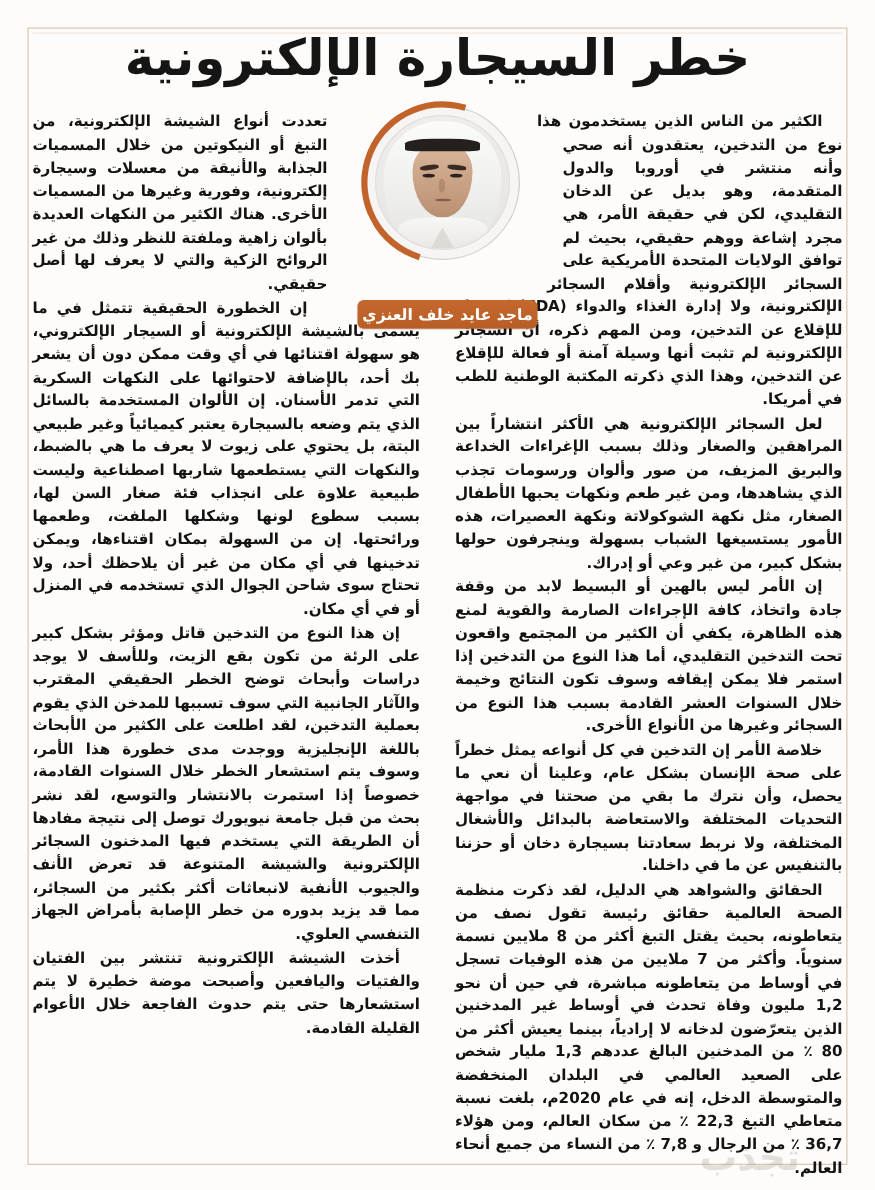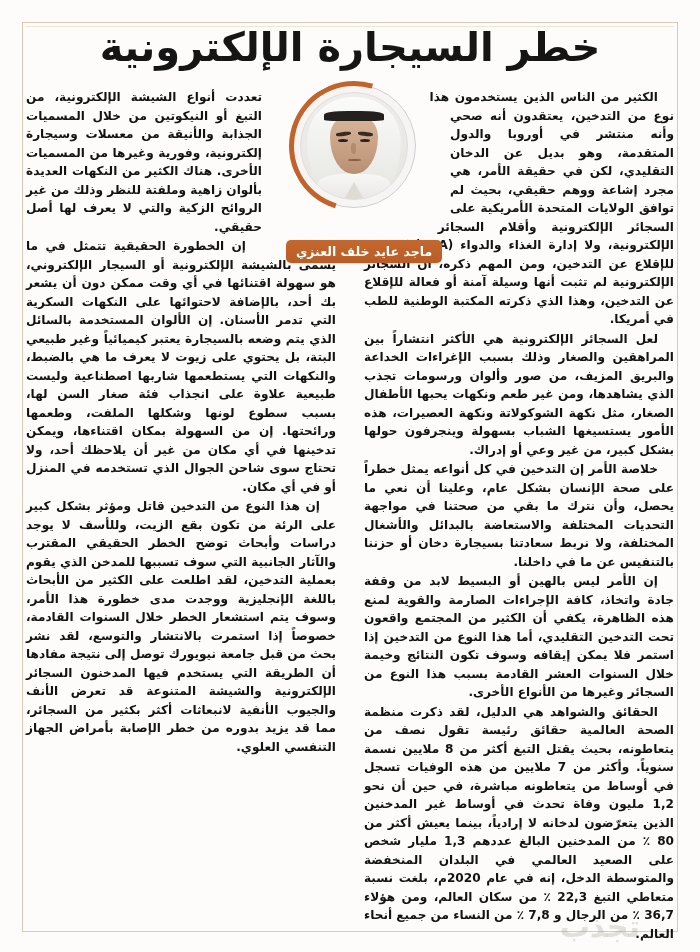--- a/index.html
+++ b/index.html
@@ -225,21 +225,21 @@
     height: 16%;
     background: #dedbd6;
     clip-path: polygon(50% 0, 100% 100%, 0 100%);
   }
 
   
   .name-banner {
     position: absolute;
     left: 286px;
     top: 240px;
-    width: 156px;
+    width: 144px;
     height: 23px;
     background: linear-gradient(180deg,#c4682e 0%,#b85d26 100%);
     border-radius: 5px;
     display: flex;
     align-items: center;
     justify-content: center;
     z-index: 6;
     box-shadow: 0 1px 1px rgba(0,0,0,0.12);
   }
   .name-banner span {
@@ -299,28 +299,29 @@
     <span>ماجد عايد خلف العنزي</span>
   </div>
 
   <div class="columns">
 
     <div class="col col-right">
       <div class="shape-pad"></div>
       <p class="first">تعددت أنواع الشيشة الإلكترونية، من التبغ أو النيكوتين من خلال المسميات الجذابة والأنيقة من معسلات وسيجارة إلكترونية، وفورية وغيرها من المسميات الأخرى. هناك الكثير من النكهات العديدة بألوان زاهية وملفتة للنظر وذلك من غير الروائح الزكية والتي لا يعرف لها أصل حقيقي.</p>
       <p>إن الخطورة الحقيقية تتمثل في ما يسمى بالشيشة الإلكترونية أو السيجار الإلكتروني، هو سهولة اقتنائها في أي وقت ممكن دون أن يشعر بك أحد، بالإضافة لاحتوائها على النكهات السكرية التي تدمر الأسنان. إن الألوان المستخدمة بالسائل الذي يتم وضعه بالسيجارة يعتبر كيميائياً وغير طبيعي البتة، بل يحتوي على زيوت لا يعرف ما هي بالضبط، والنكهات التي يستطعمها شاربها اصطناعية وليست طبيعية علاوة على انجذاب فئة صغار السن لها، بسبب سطوع لونها وشكلها الملفت، وطعمها ورائحتها. إن من السهولة بمكان اقتناءها، ويمكن تدخينها في أي مكان من غير أن يلاحظك أحد، ولا تحتاج سوى شاحن الجوال الذي تستخدمه في المنزل أو في أي مكان.</p>
       <p>إن هذا النوع من التدخين قاتل ومؤثر بشكل كبير على الرئة من تكون بقع الزيت، وللأسف لا يوجد دراسات وأبحاث توضح الخطر الحقيقي المقترب والآثار الجانبية التي سوف تسببها للمدخن الذي يقوم بعملية التدخين، لقد اطلعت على الكثير من الأبحاث باللغة الإنجليزية ووجدت مدى خطورة هذا الأمر، وسوف يتم استشعار الخطر خلال السنوات القادمة، خصوصاً إذا استمرت بالانتشار والتوسع، لقد نشر بحث من قبل جامعة نيويورك توصل إلى نتيجة مفادها أن الطريقة التي يستخدم فيها المدخنون السجائر الإلكترونية والشيشة المتنوعة قد تعرض الأنف والجيوب الأنفية لانبعاثات أكثر بكثير من السجائر، مما قد يزيد بدوره من خطر الإصابة بأمراض الجهاز التنفسي العلوي.</p>
+      <p>أخذت الشيشة الإلكترونية تنتشر بين الفتيان والفتيات واليافعين وأصبحت موضة خطيرة لا يتم استشعارها حتى يتم حدوث الفاجعة خلال الأعوام القليلة القادمة.</p>
     </div>
 
     <div class="col col-left">
       <div class="shape-pad"></div>
       <p>الكثير من الناس الذين يستخدمون هذا نوع من التدخين، يعتقدون أنه صحي وأنه منتشر في أوروبا والدول المتقدمة، وهو بديل عن الدخان التقليدي، لكن في حقيقة الأمر، هي مجرد إشاعة ووهم حقيقي، بحيث لم توافق الولايات المتحدة الأمريكية على السجائر الإلكترونية وأقلام السجائر الإلكترونية، ولا إدارة الغذاء والدواء (FDA) كوسيلة للإقلاع عن التدخين، ومن المهم ذكره، أن السجائر الإلكترونية لم تثبت أنها وسيلة آمنة أو فعالة للإقلاع عن التدخين، وهذا الذي ذكرته المكتبة الوطنية للطب في أمريكا.</p>
       <p>لعل السجائر الإلكترونية هي الأكثر انتشاراً بين المراهقين والصغار وذلك بسبب الإغراءات الخداعة والبريق المزيف، من صور وألوان ورسومات تجذب الذي يشاهدها، ومن غير طعم ونكهات يحبها الأطفال الصغار، مثل نكهة الشوكولاتة ونكهة العصيرات، هذه الأمور يستسيغها الشباب بسهولة وينجرفون حولها بشكل كبير، من غير وعي أو إدراك.</p>
+      <p>إن الأمر ليس بالهين أو البسيط لابد من وقفة جادة واتخاذ، كافة الإجراءات الصارمة والقوية لمنع هذه الظاهرة، يكفي أن الكثير من المجتمع واقعون تحت التدخين التقليدي، أما هذا النوع من التدخين إذا استمر فلا يمكن إيقافه وسوف تكون النتائج وخيمة خلال السنوات العشر القادمة بسبب هذا النوع من السجائر وغيرها من الأنواع الأخرى.</p>
       <p>خلاصة الأمر إن التدخين في كل أنواعه يمثل خطراً على صحة الإنسان بشكل عام، وعلينا أن نعي ما يحصل، وأن نترك ما بقي من صحتنا في مواجهة التحديات المختلفة والاستعاضة بالبدائل والأشغال المختلفة، ولا نربط سعادتنا بسيجارة دخان أو حزننا بالتنفيس عن ما في داخلنا.</p>
-      <p>إن الأمر ليس بالهين أو البسيط لابد من وقفة جادة واتخاذ، كافة الإجراءات الصارمة والقوية لمنع هذه الظاهرة، يكفي أن الكثير من المجتمع واقعون تحت التدخين التقليدي، أما هذا النوع من التدخين إذا استمر فلا يمكن إيقافه وسوف تكون النتائج وخيمة خلال السنوات العشر القادمة بسبب هذا النوع من السجائر وغيرها من الأنواع الأخرى.</p>
       <p>الحقائق والشواهد هي الدليل، لقد ذكرت منظمة الصحة العالمية حقائق رئيسة تقول نصف من يتعاطونه، بحيث يقتل التبغ أكثر من 8 ملايين نسمة سنوياً. وأكثر من 7 ملايين من هذه الوفيات تسجل في أوساط من يتعاطونه مباشرة، في حين أن نحو 1,2 مليون وفاة تحدث في أوساط غير المدخنين الذين يتعرّضون لدخانه لا إرادياً، بينما يعيش أكثر من 80 ٪ من المدخنين البالغ عددهم 1,3 مليار شخص على الصعيد العالمي في البلدان المنخفضة والمتوسطة الدخل، إنه في عام 2020م، بلغت نسبة متعاطي التبغ 22,3 ٪ من سكان العالم، ومن هؤلاء 36,7 ٪ من الرجال و 7,8 ٪ من النساء من جميع أنحاء العالم.</p>
     </div>
 
   </div>
 
   <div class="watermark">تجذب</div>
 
 </div>
 
 </body></html>

